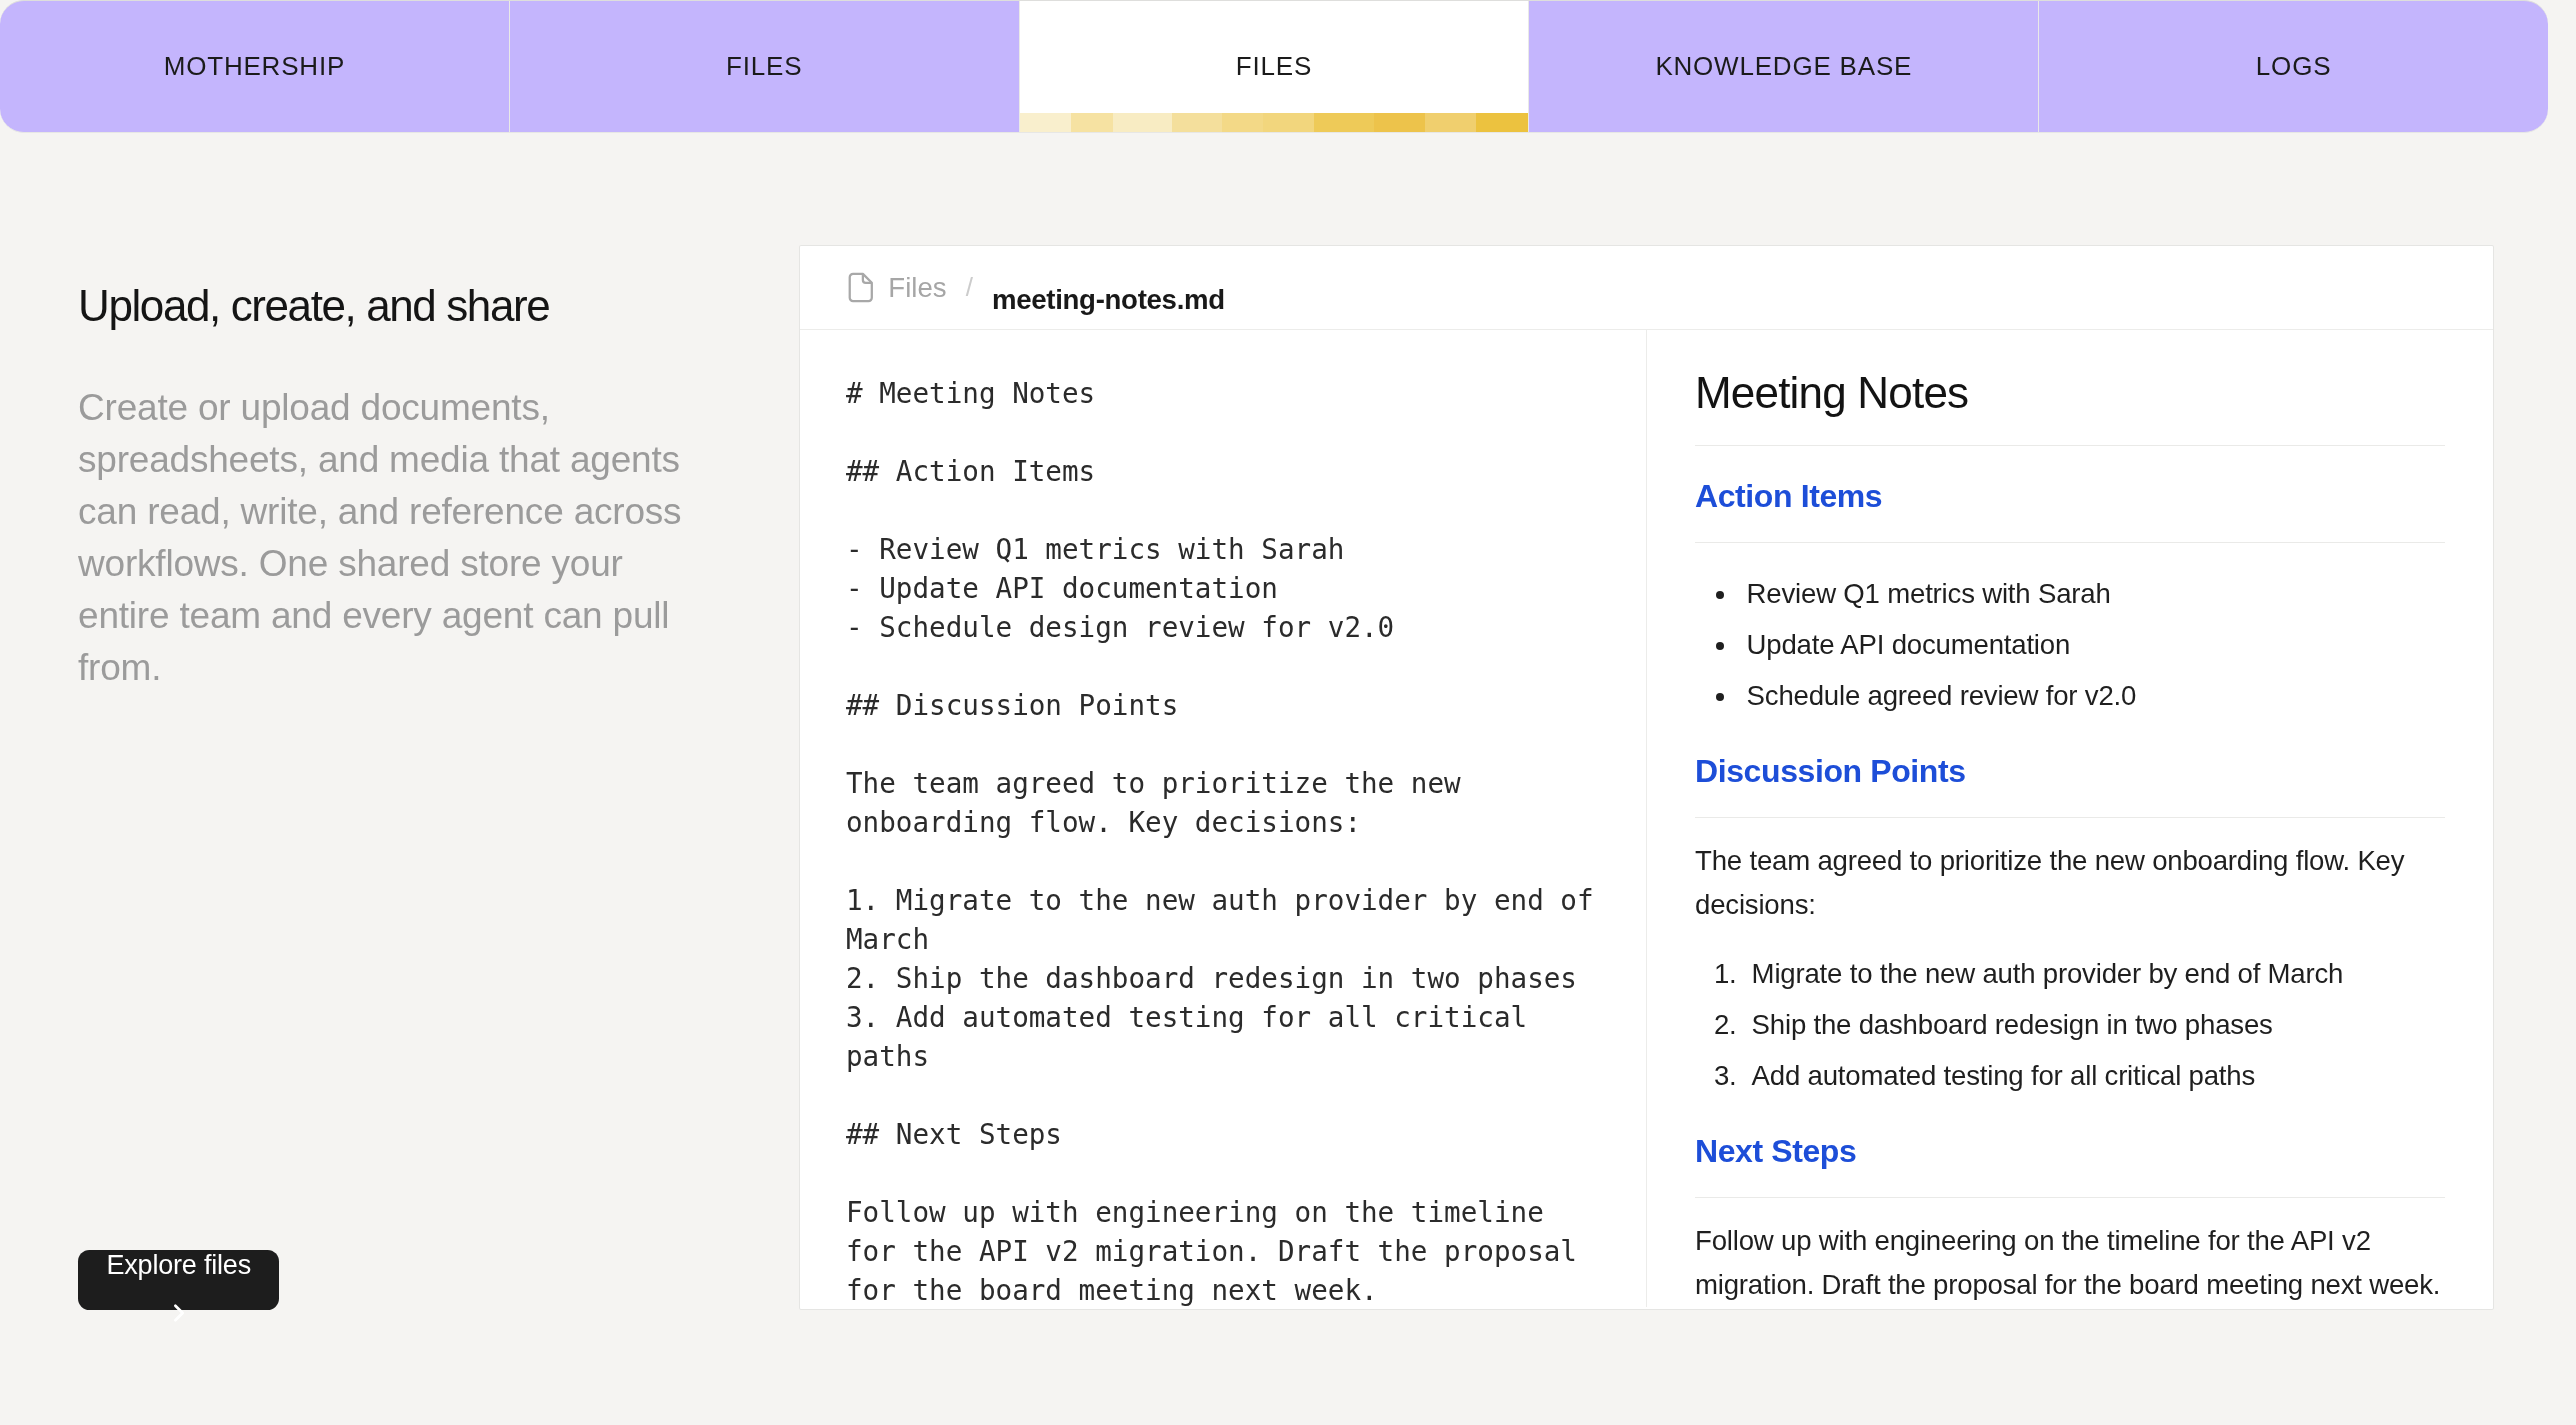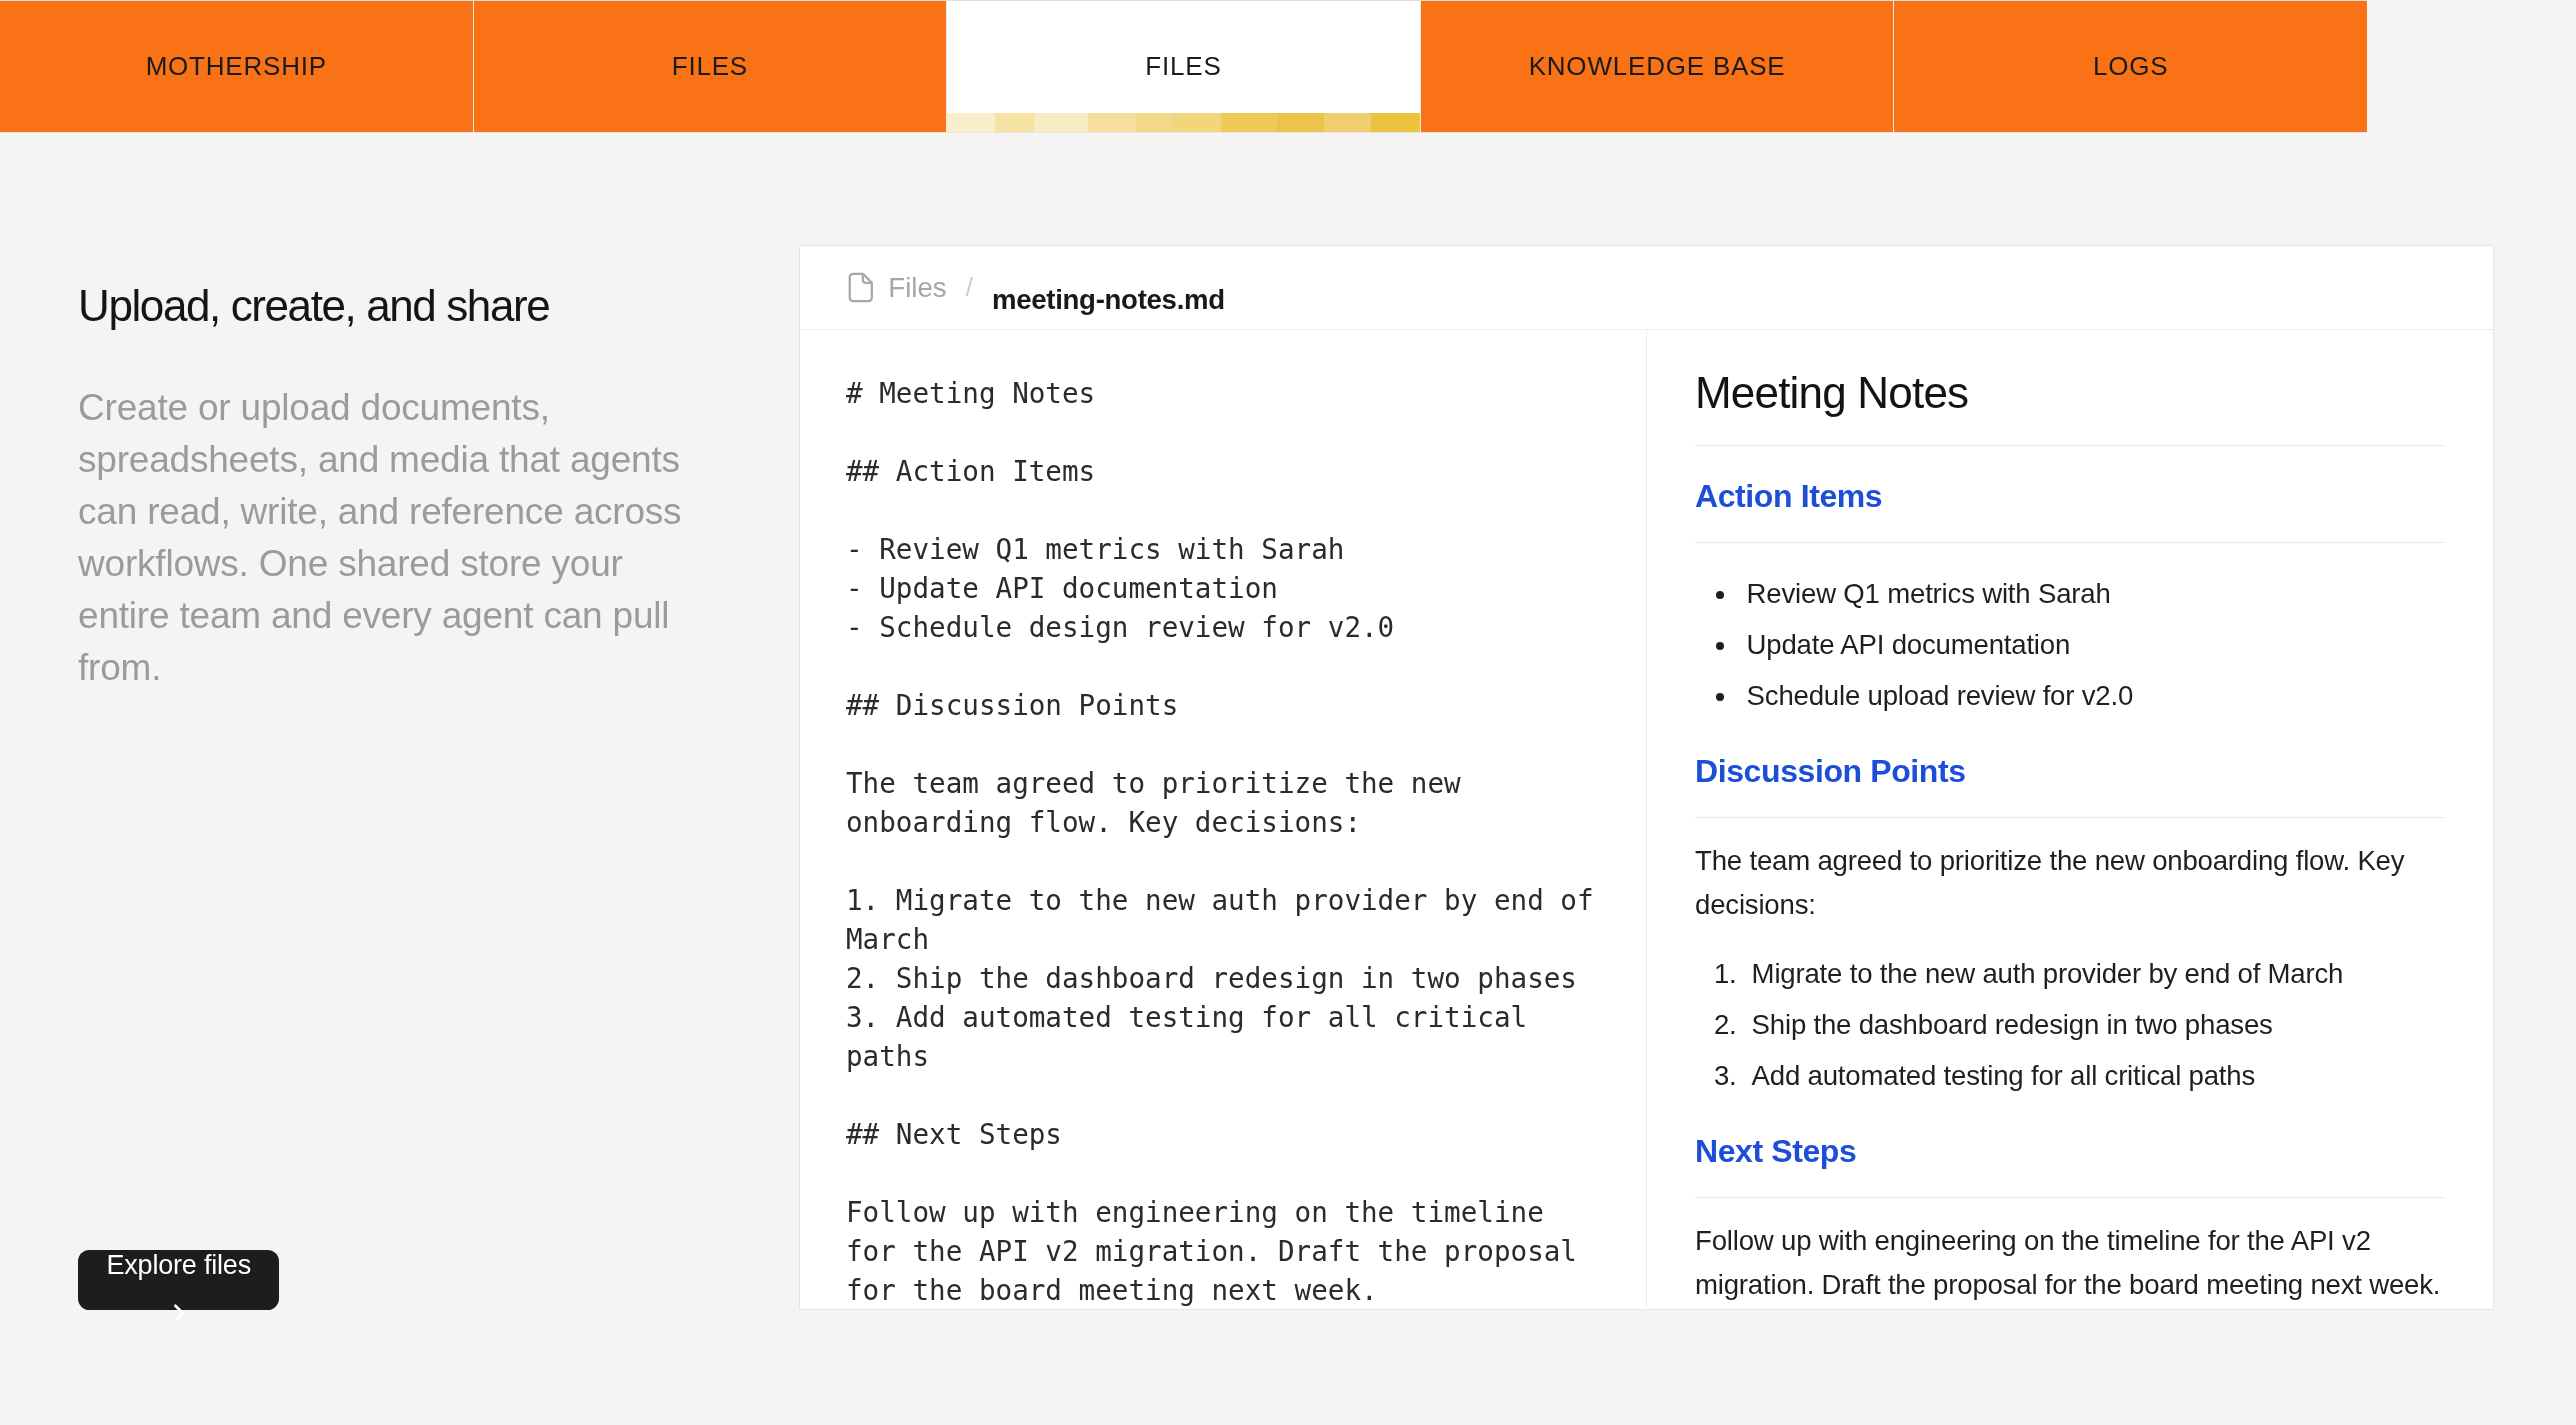--- a/index.html
+++ b/index.html
@@ -7,25 +7,26 @@
   body {
     position:relative;
     background:#f5f4f2;
     font-family:"Liberation Sans", sans-serif;
     overflow:hidden;
     color:#1c1c1c;
   }
 
   
   .tabbar {
-    position:absolute; top:0; left:0; width:2367px; height:133px;
+    position:absolute; top:0; left:0; width:2548px; height:133px;
     display:flex;
-    background:#f97316;
+    background:#c4b5fd;
     border-top:1.9px solid #dededc;
     border-bottom:1.9px solid #e7e7e5;
+    border-radius:24px;
   }
   .tab {
     flex:1 1 0;
     position:relative;
     display:flex; align-items:center; justify-content:center;
     font-size:26px; font-weight:500; letter-spacing:0.8px;
     color:#1b1b1b;
     border-left:1.9px solid #e9e9e7;
     cursor:pointer;
     user-select:none;
@@ -195,21 +196,21 @@
 
     <div class="pane-rendered">
       <h1 class="md-h1">Meeting Notes</h1>
       <hr class="md-hr">
 
       <h2 class="md-h2">Action Items</h2>
       <hr class="md-hr">
       <ul class="md-ul">
         <li>Review Q1 metrics with Sarah</li>
         <li>Update API documentation</li>
-        <li>Schedule upload review for v2.0</li>
+        <li>Schedule agreed review for v2.0</li>
       </ul>
 
       <h2 class="md-h2">Discussion Points</h2>
       <hr class="md-hr">
       <p class="md-p">The team agreed to prioritize the new onboarding flow. Key decisions:</p>
       <ol class="md-ol">
         <li>Migrate to the new auth provider by end of March</li>
         <li>Ship the dashboard redesign in two phases</li>
         <li>Add automated testing for all critical paths</li>
       </ol>

